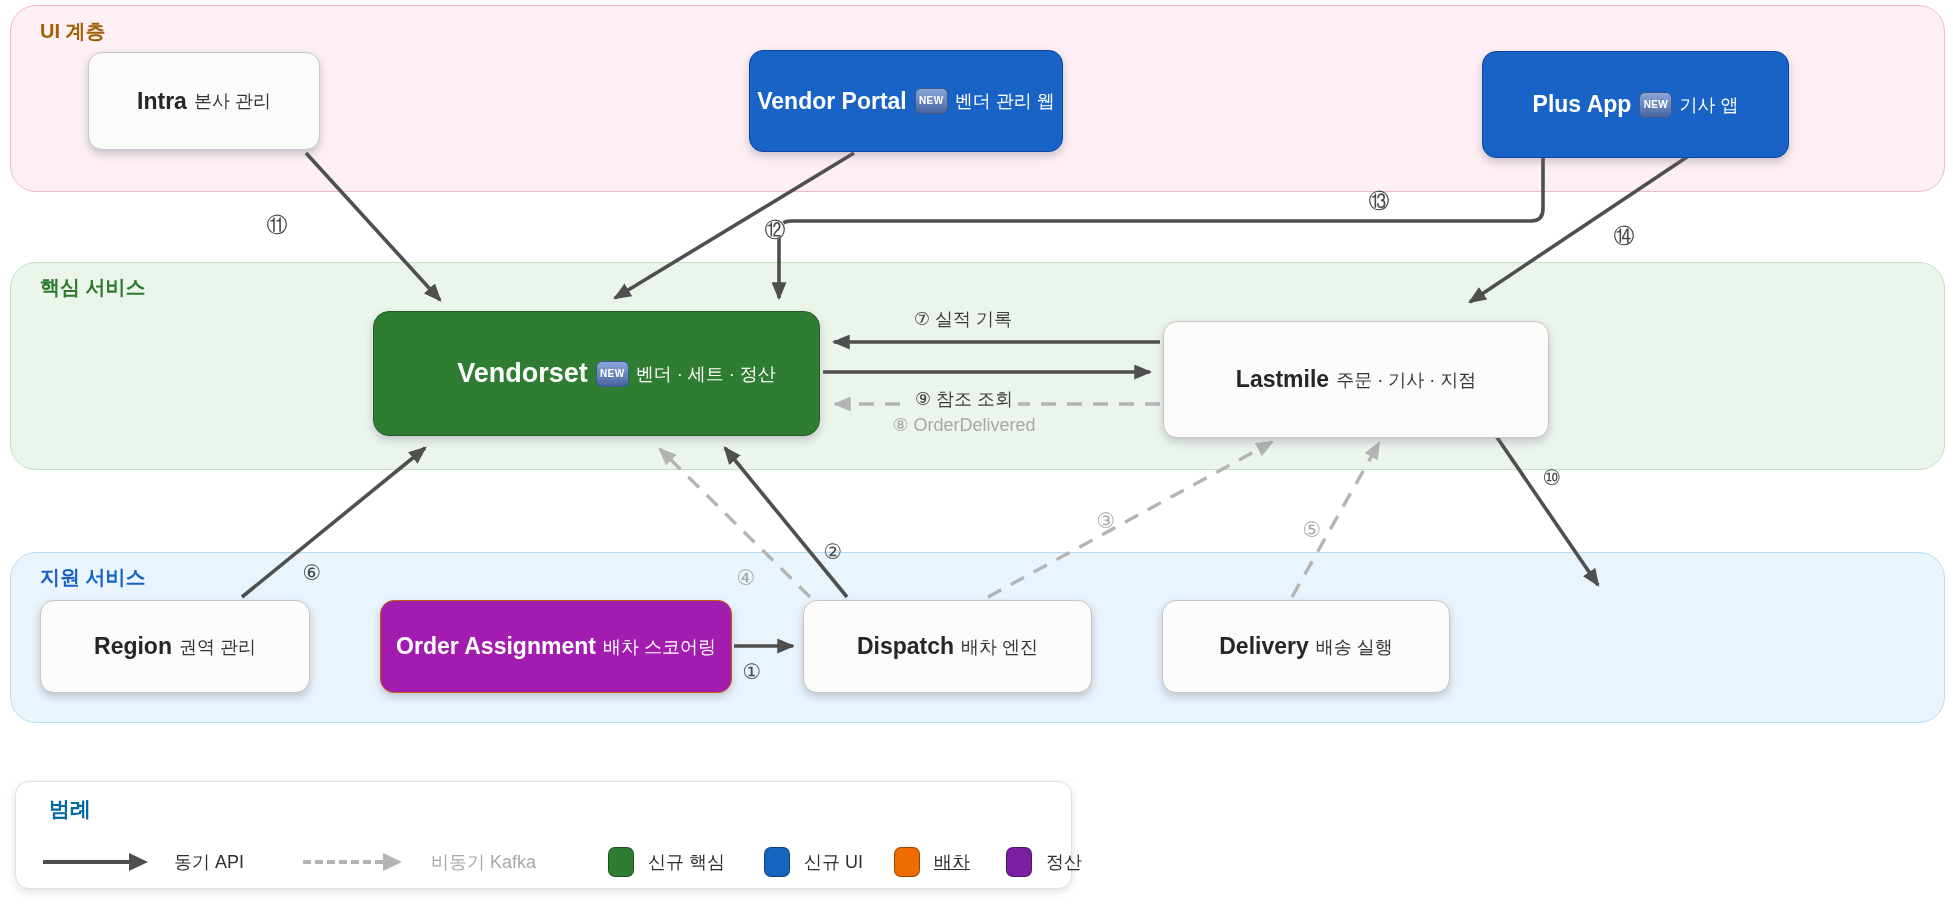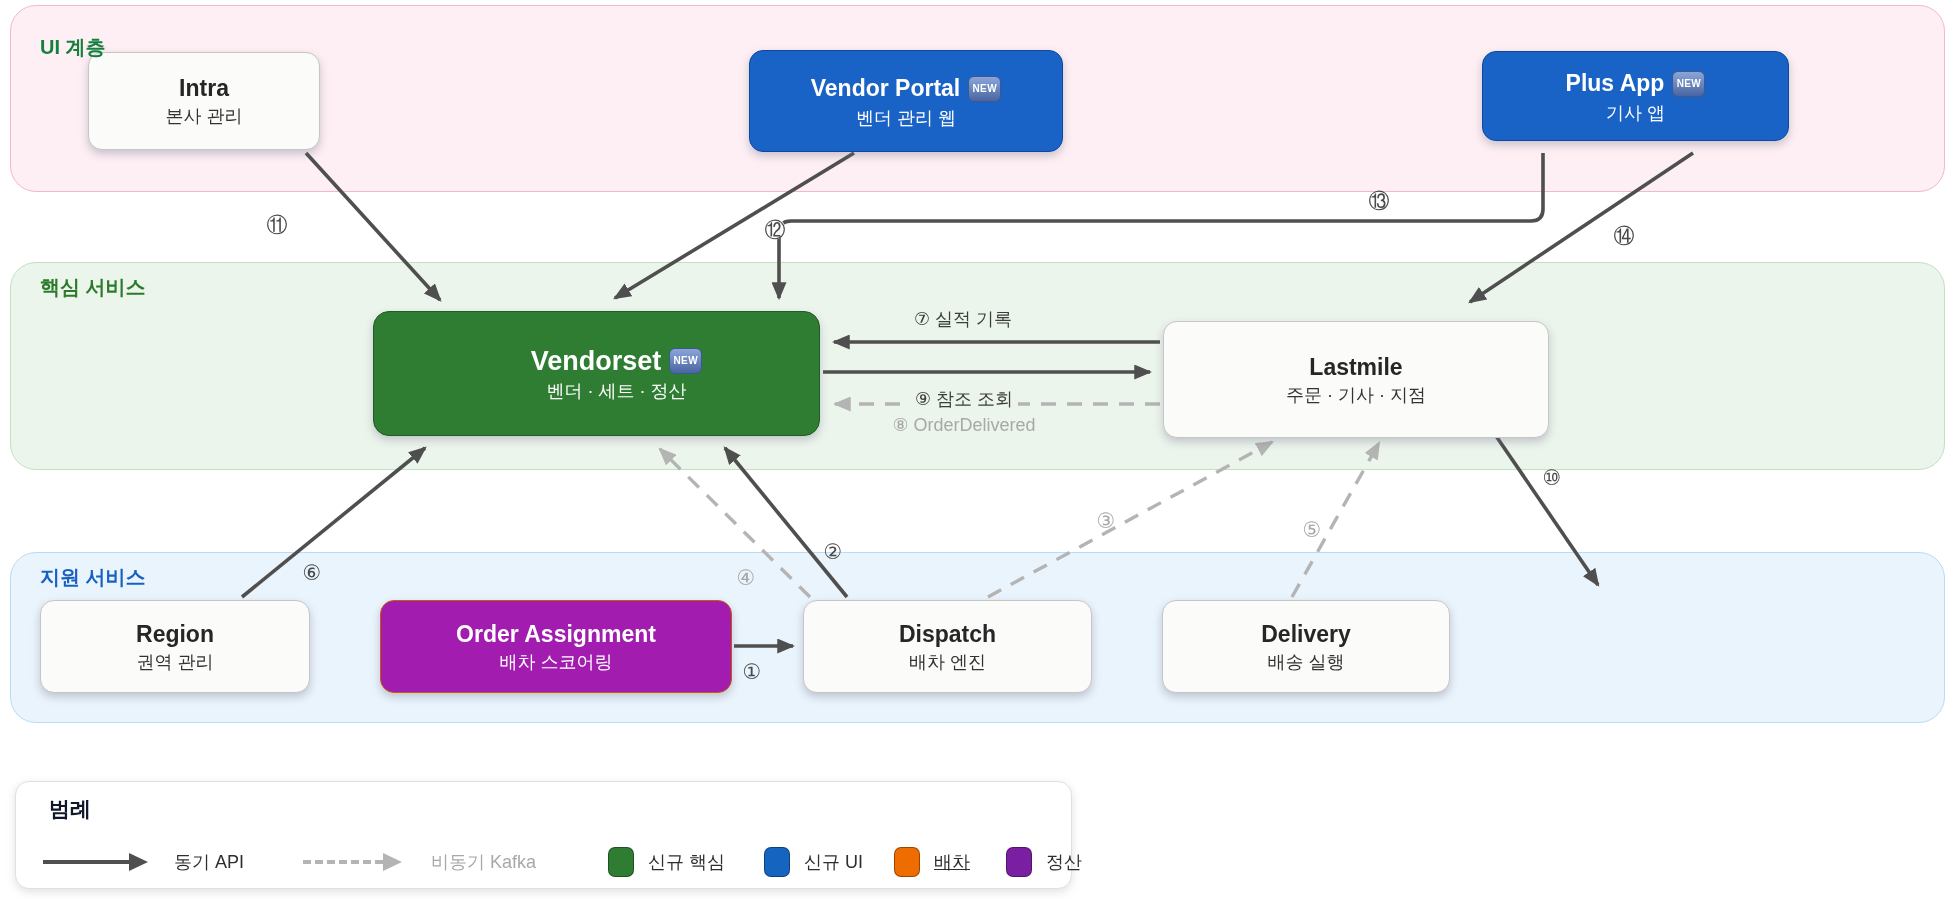--- a/index.html
+++ b/index.html
@@ -5,46 +5,46 @@
   html,body{margin:0;padding:0;background:#ffffff;}
   body{font-family:"Liberation Sans","DejaVu Sans",sans-serif;}
   .canvas{position:relative;width:1953px;height:909px;background:#ffffff;overflow:hidden;}
 
   
   .band{position:absolute;border-radius:26px;box-sizing:border-box;}
   .band-ui{left:10px;top:5px;width:1935px;height:187px;background:#fdeff3;border:1.5px solid #f3b9ca;}
   .band-core{left:10px;top:262px;width:1935px;height:208px;background:#ecf5ec;border:1.5px solid #c2e0c2;}
   .band-support{left:10px;top:552px;width:1935px;height:171px;background:#eaf4fc;border:1.5px solid #b8dcf4;}
   .band-label{position:absolute;font-size:20px;font-weight:bold;z-index:3;}
-  .lbl-ui{left:40px;top:34px;color:#15803d;}
+  .lbl-ui{left:40px;top:18px;color:#a16207;}
   .lbl-core{left:40px;top:274px;color:#2c7a2c;}
   .lbl-support{left:40px;top:564px;color:#1961c0;}
 
   
   svg.edges{position:absolute;left:0;top:0;z-index:1;}
   .edge{stroke:#4f4f4f;stroke-width:3.6;fill:none;marker-end:url(#mD);}
   .edgeD{stroke:#b4b4b4;stroke-width:3.4;fill:none;stroke-dasharray:15 11;marker-end:url(#mG);}
 
   
   .node{position:absolute;z-index:2;border-radius:14px;box-sizing:border-box;
-        display:flex;flex-direction:column;align-items:center;justify-content:center;gap:7px;
+        display:flex;flex-direction:row;align-items:center;justify-content:center;gap:7px;
         box-shadow:0 4px 9px rgba(110,110,135,.35);}
   .node .title{font-weight:800;font-size:23px;color:#262626;display:flex;align-items:center;gap:8px;line-height:1;}
   .node .subtitle{font-size:18px;color:#333;line-height:1;}
   .node.white{background:#fbfbfa;border:1.5px solid #c6c6c4;}
   .node.blue{background:#1a63c6;border:1.5px solid #0d47a1;}
   .node.green{background:#2e7d32;border:1.5px solid #215c24;}
   .node.orange{background:#a21caf;border:1.5px solid #c65d05;}
   .node.purple{background:#7b1fa2;border:1.5px solid #55117a;}
   .node.blue .title,.node.blue .subtitle,.node.green .title,.node.green .subtitle,
   .node.orange .title,.node.orange .subtitle,.node.purple .title,.node.purple .subtitle{color:#ffffff;}
 
   .n-intra{left:88px;top:52px;width:232px;height:98px;}
   .n-vendor-portal{left:749px;top:50px;width:314px;height:102px;}
-  .n-plus-app{left:1482px;top:51px;width:307px;height:90px;}
+  .n-plus-app{left:1482px;top:51px;width:307px;height:107px;}
   .n-vendorset{left:373px;top:311px;width:447px;height:125px;border-radius:16px;padding-left:40px;}
   .n-vendorset .title{font-size:27px;}
   .n-lastmile{left:1163px;top:313px;width:386px;height:117px;margin-top:8px;}
   .n-region{left:40px;top:600px;width:270px;height:93px;}
   .n-order-assignment{left:380px;top:600px;width:352px;height:93px;}
   .n-dispatch{left:803px;top:600px;width:289px;height:93px;}
   .n-delivery{left:1162px;top:600px;width:288px;height:93px;}
   .n-settlement{left:1522px;top:600px;width:311px;height:93px;}
 
   .badge-new{display:inline-flex;align-items:center;justify-content:center;
@@ -55,21 +55,21 @@
   .elabel{position:absolute;z-index:4;transform:translate(-50%,-50%);white-space:nowrap;line-height:1;}
   .enum{font-size:21px;color:#4a4a4a;}
   .etext{font-size:18px;color:#3d3d3d;background:#ecf5ec;padding:2px 5px;border-radius:4px;}
   .gray{color:#a8a8a8;}
   .whitebg{background:rgba(255,255,255,.95);border-radius:50%;}
 
   
   .legend{position:absolute;left:15px;top:781px;width:1057px;height:108px;z-index:2;
     background:#ffffff;border:1.5px solid #e0e0e0;border-radius:14px;
     box-shadow:0 3px 8px rgba(140,140,160,.25);box-sizing:border-box;}
-  .legend-title{position:absolute;left:33px;top:13px;font-size:21px;font-weight:bold;color:#0f172a;}
+  .legend-title{position:absolute;left:33px;top:13px;font-size:21px;font-weight:bold;color:#0369a1;}
   .leg-item-label{position:absolute;transform:translateY(-50%);font-size:18px;color:#2e2e2e;white-space:nowrap;}
   .leg-line{position:absolute;top:78px;height:0;}
   .leg-solid{left:27px;width:86px;border-top:4px solid #4f4f4f;}
   .leg-dashed{left:287px;width:80px;border-top:4px dashed #b4b4b4;}
   .leg-arrowhead{position:absolute;top:71px;width:0;height:0;border-top:9px solid transparent;border-bottom:9px solid transparent;}
   .leg-ah-solid{left:113px;border-left:19px solid #4f4f4f;}
   .leg-ah-dashed{left:367px;border-left:19px solid #b4b4b4;}
   .leg-swatch-item{position:absolute;top:80px;transform:translateY(-50%);display:flex;align-items:center;gap:14px;}
   .leg-swatch{width:26px;height:30px;border-radius:7px;border:1.5px solid rgba(0,0,0,.35);box-sizing:border-box;}
 </style>

